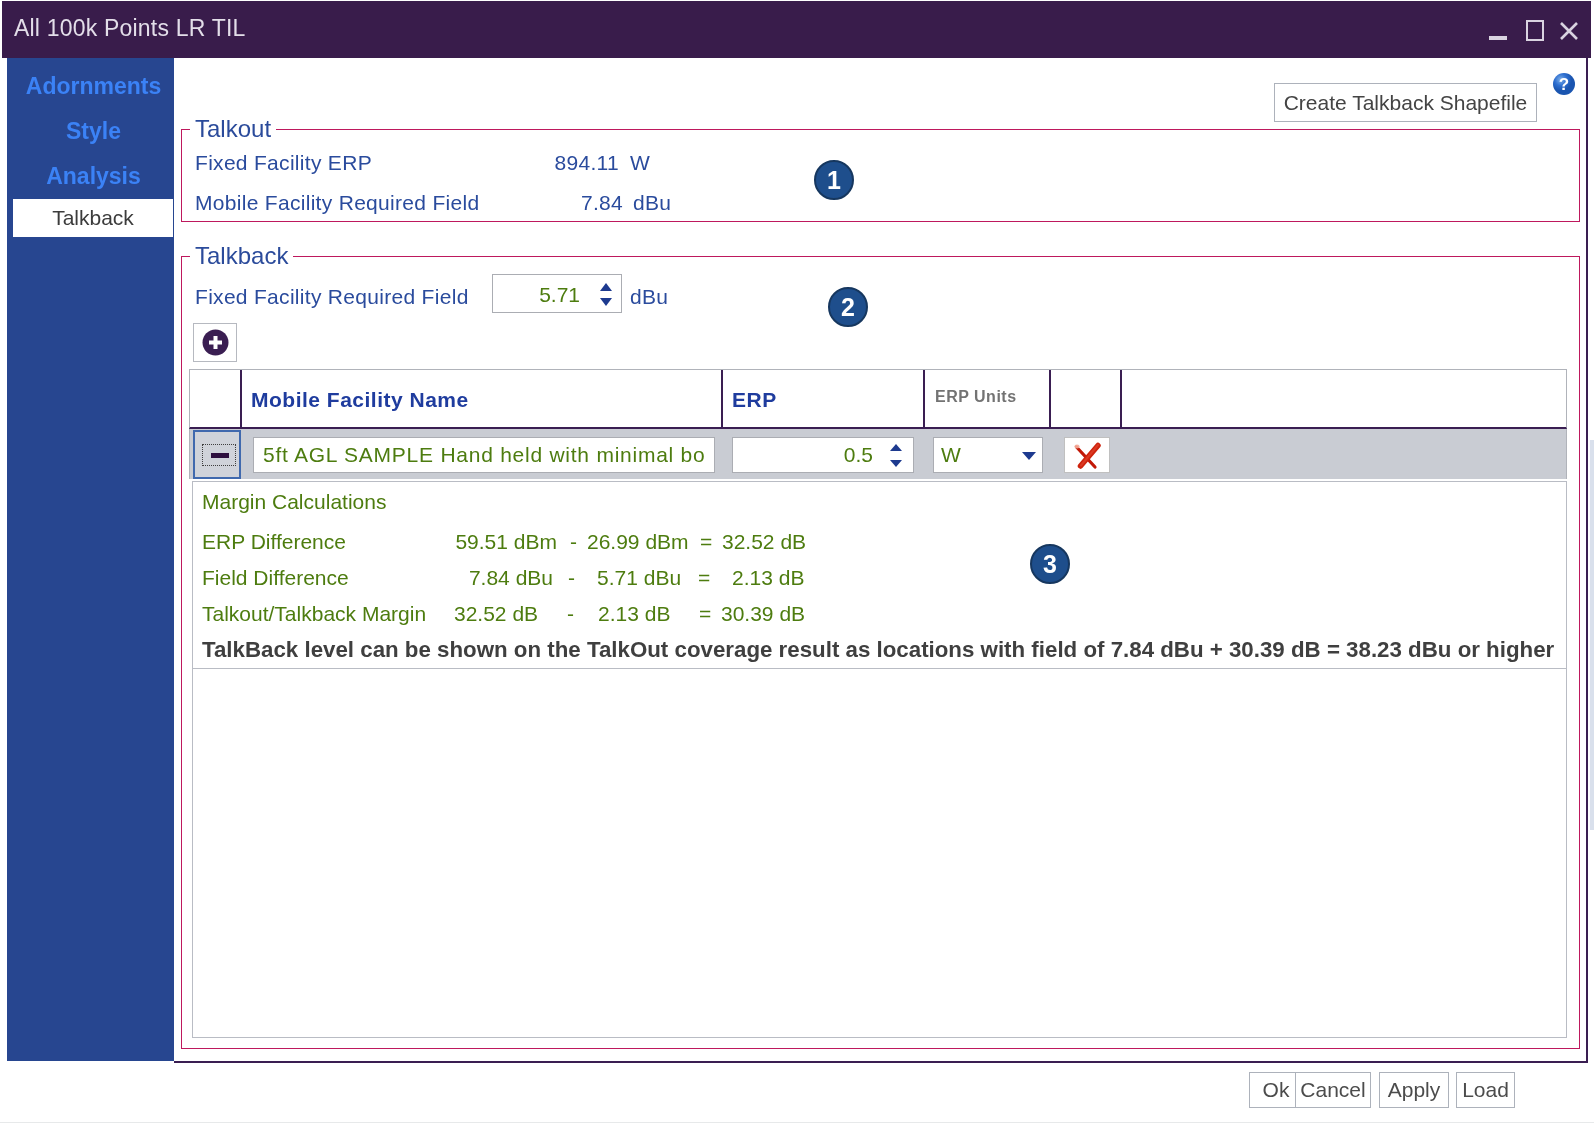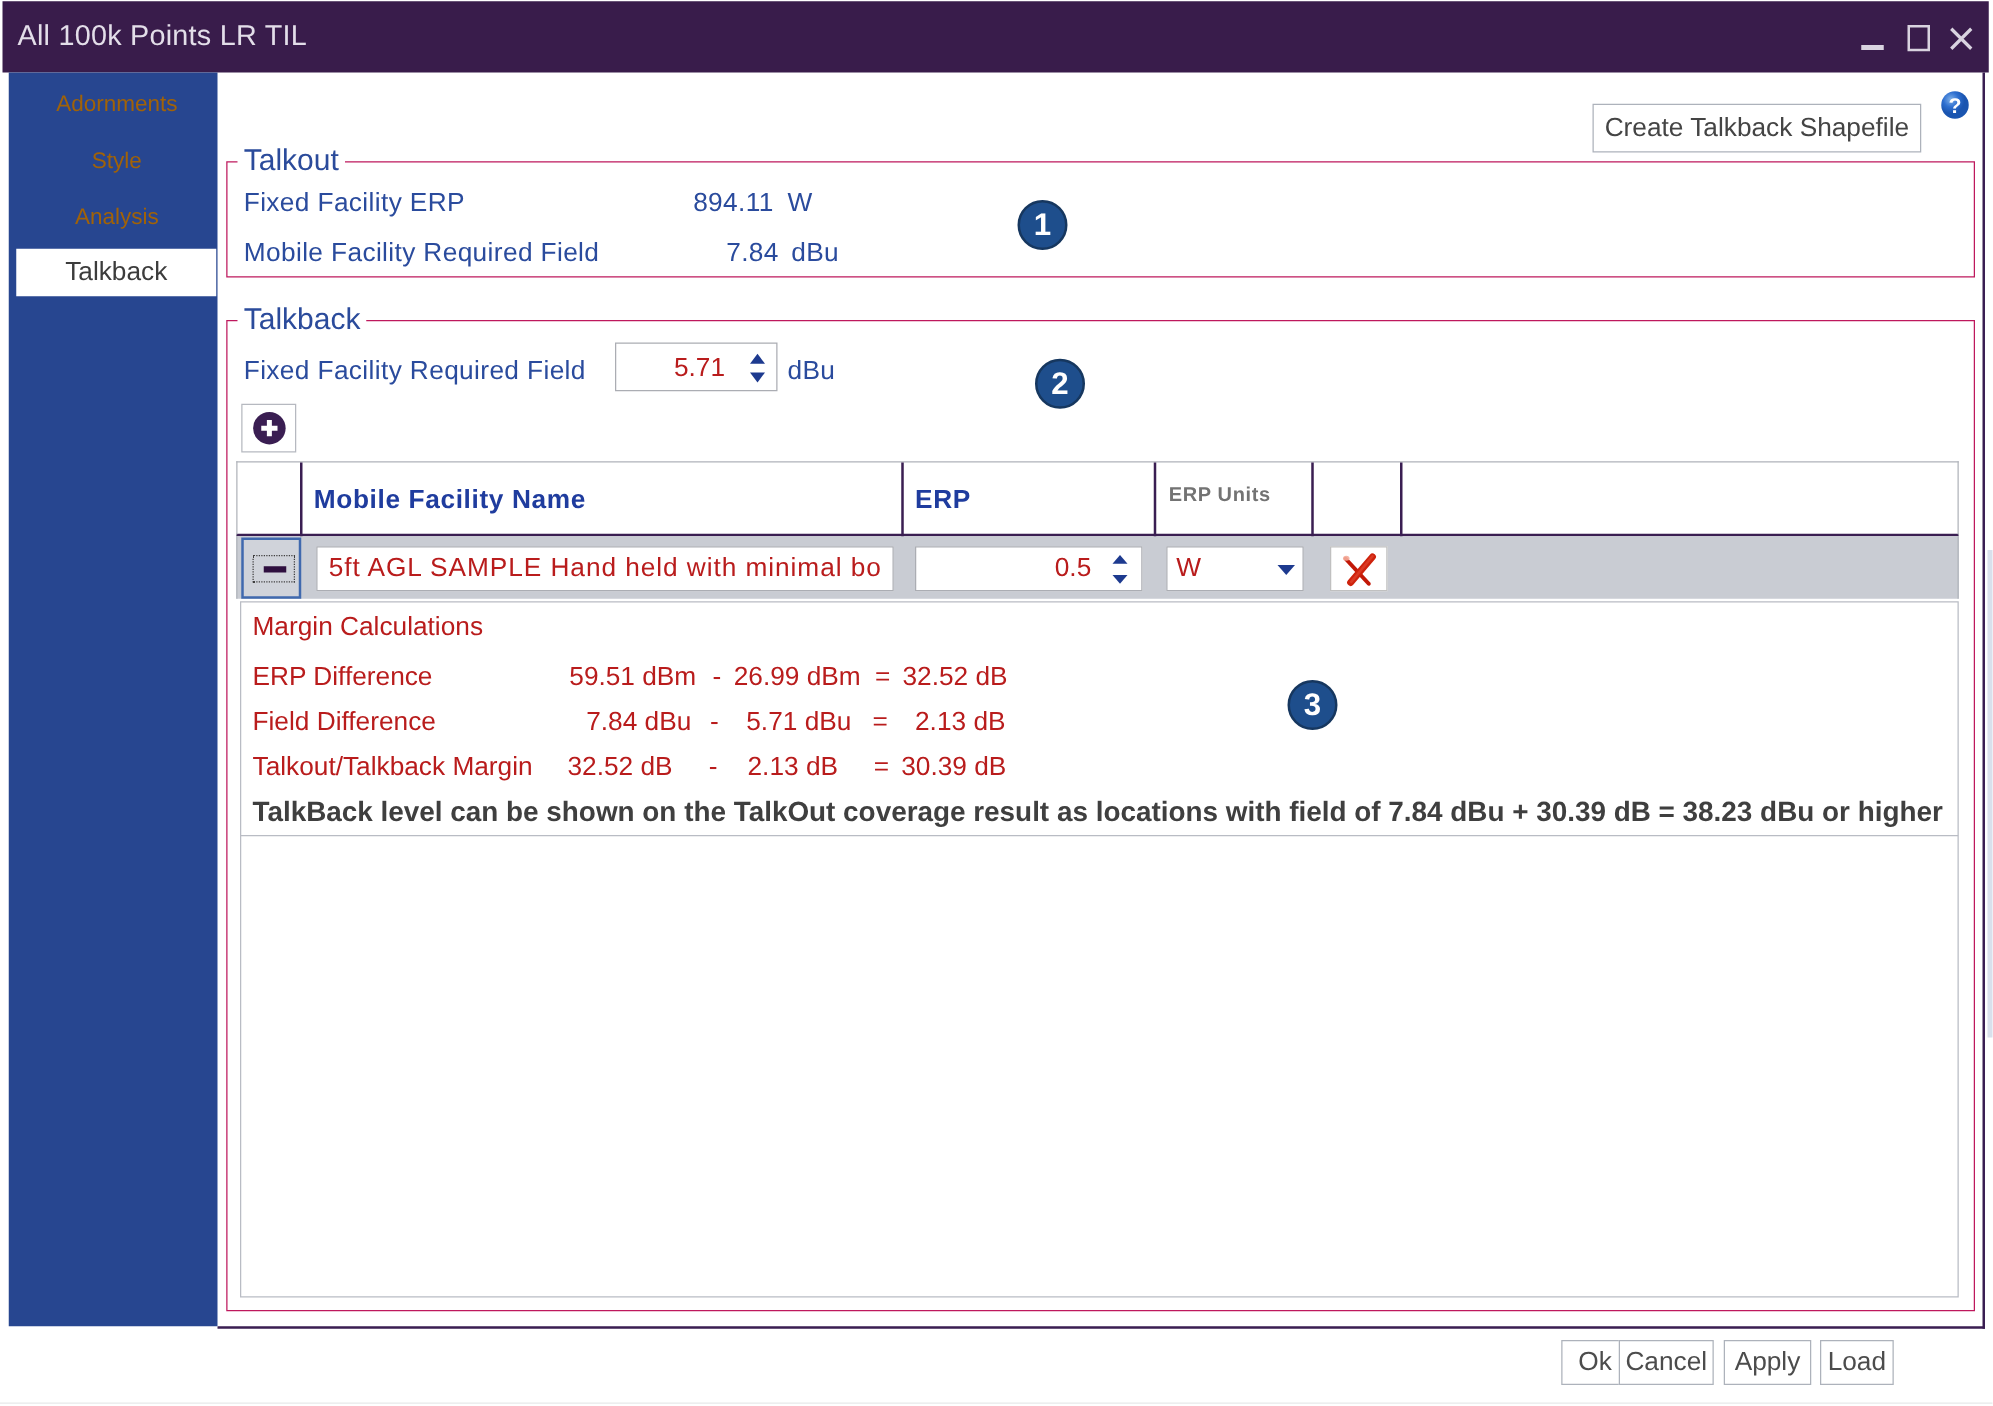--- a/index.html
+++ b/index.html
@@ -7,32 +7,32 @@
 .abs { position:absolute; }
 
 
 #titlebar { left:2px; top:1px; width:1589px; height:57px; background:#391C4B; }
 #title { left:14px; top:0; height:57px; line-height:57px; font-size:23px; color:#E3DEE9; letter-spacing:0.2px; }
 #minbtn { left:1489px; top:36px; width:18px; height:4px; background:#D9D3E0; }
 #maxbtn { left:1526px; top:20px; width:18px; height:21px; border:2.5px solid #D9D3E0; }
 
 
 #sidebar { left:7px; top:58px; width:167px; height:1003px; background:#274690; }
-.nav { position:absolute; width:167px; text-align:center; color:#a16207; font-size:18px; font-weight:400; }
+.nav { position:absolute; width:167px; text-align:center; color:#3b82f6; font-size:23px; font-weight:700; }
 #navsel { left:6px; top:141px; width:160px; height:38px; background:#fff; }
 
 
 .group { position:absolute; border:1px solid #be185d; background:transparent; }
 .grouplabel { position:absolute; top:-15px; background:#fff; color:#2B4B9B; font-size:24px; padding:0 5px; }
 
 
 .badge { position:absolute; width:40px; height:40px; border-radius:50%; background:#1E4E8C; border:2px solid #16375F; color:#fff; font-size:25px; font-weight:700; text-align:center; line-height:36px; }
 
 .bluetext { color:#2A4B9D; font-size:21px; letter-spacing:0.3px; }
-.dark { color:#b91c1c; font-size:21px; }
+.dark { color:#4d7c0f; font-size:21px; }
 
 
 .btn { position:absolute; height:36px; border:1px solid #ADB2BB; background:#fff; color:#4C4C4C; font-size:21px; text-align:center; line-height:34px; }
 
 
 .spinup { width:0; height:0; border-left:7px solid transparent; border-right:7px solid transparent; border-bottom:9px solid #1D3A8F; position:absolute; }
 .spindn { width:0; height:0; border-left:7px solid transparent; border-right:7px solid transparent; border-top:9px solid #1D3A8F; position:absolute; }
 </style>
 </head>
 <body>

